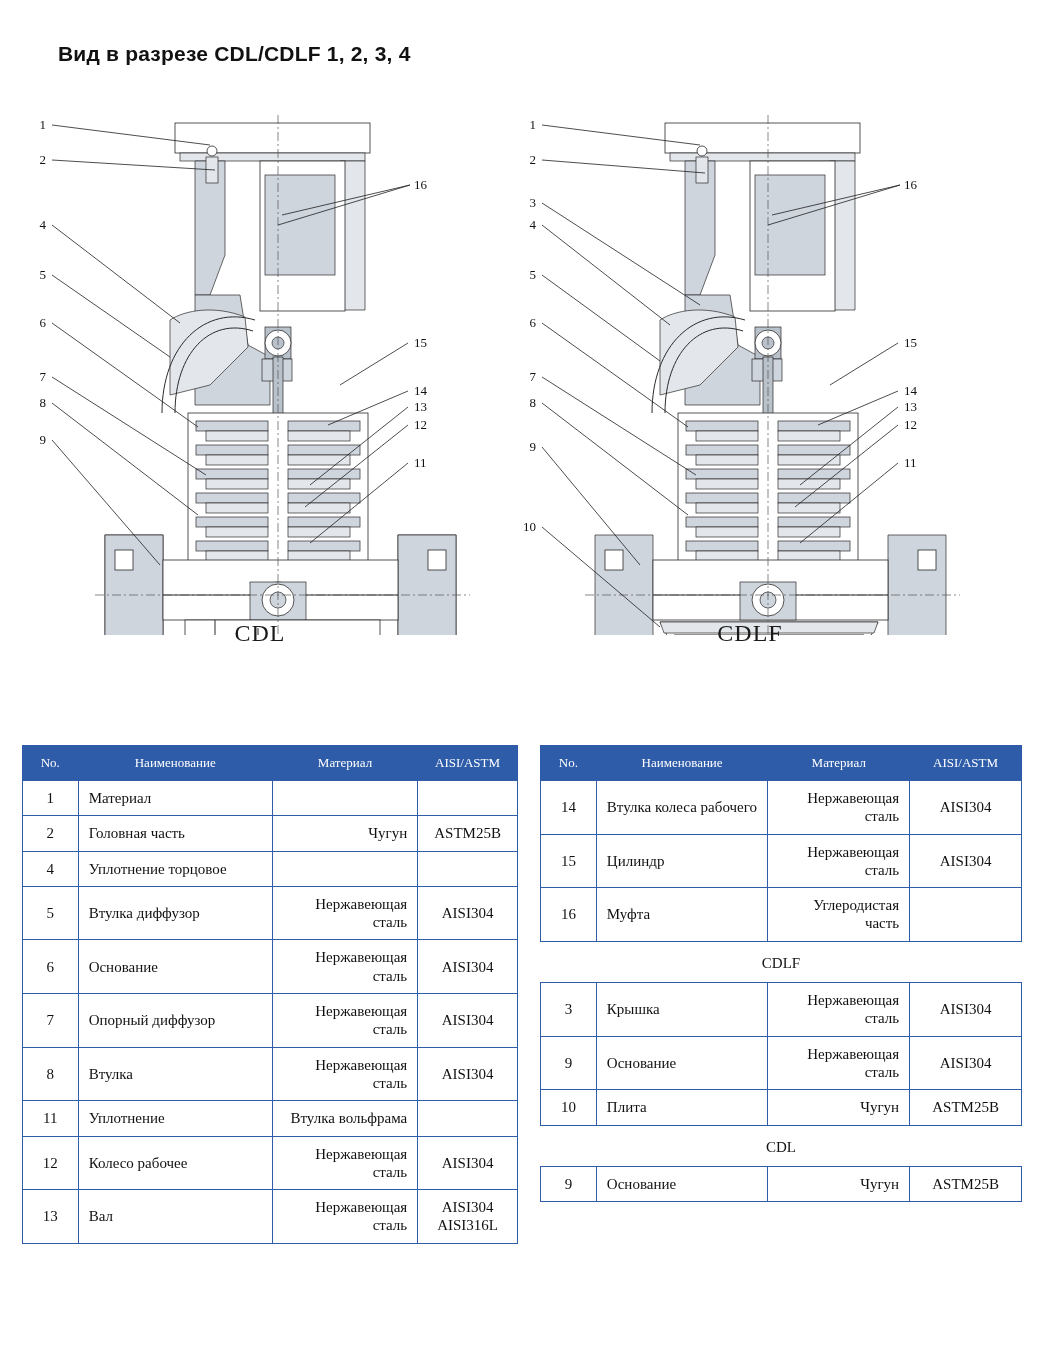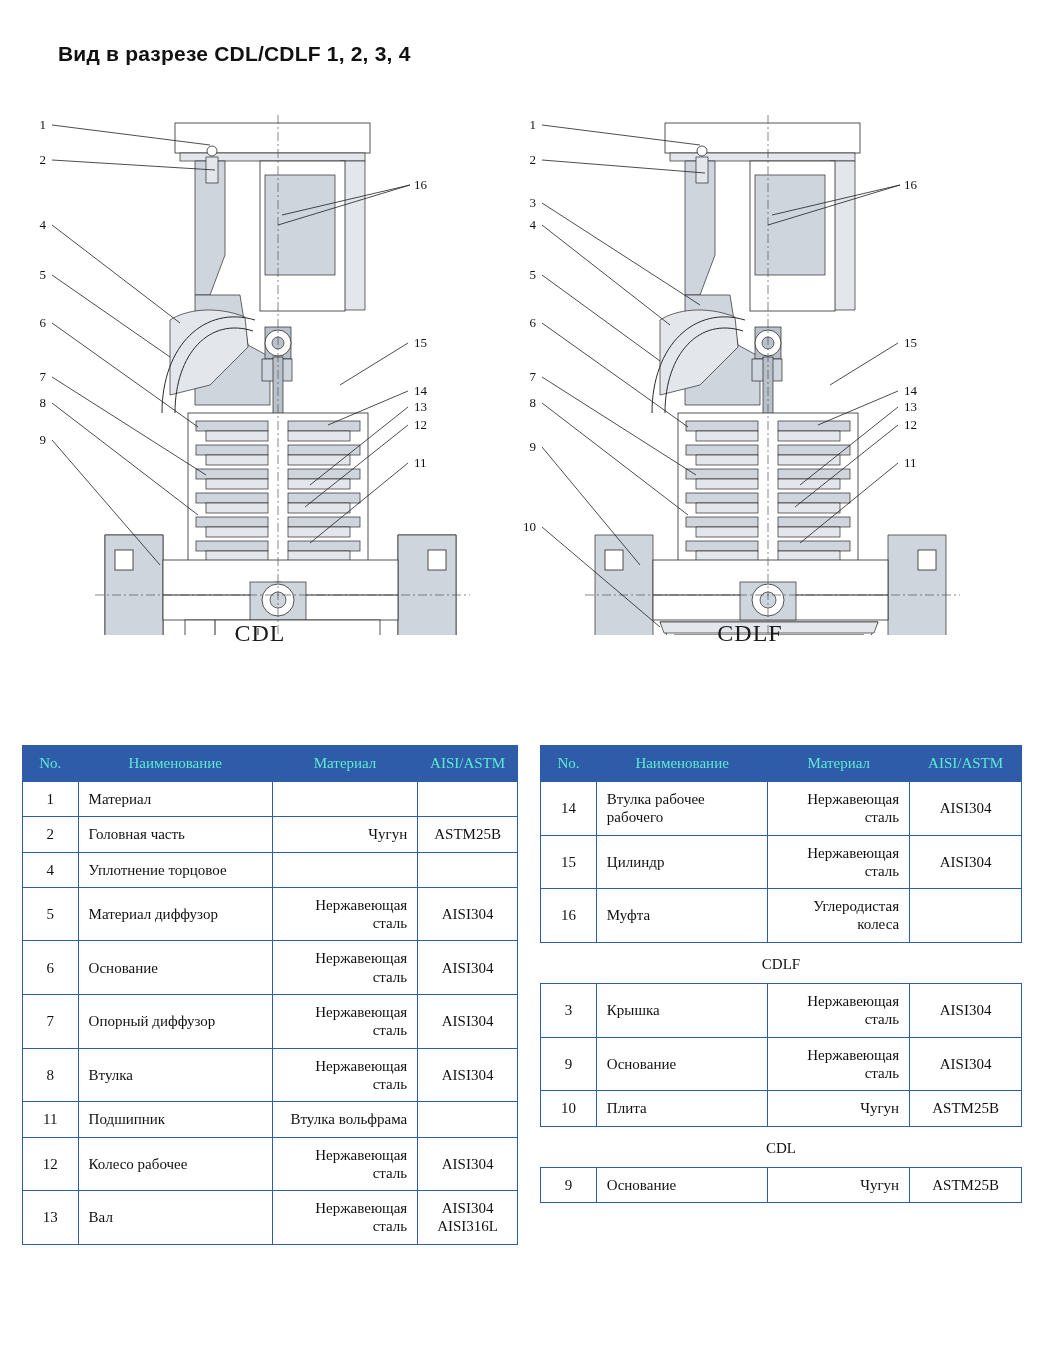--- a/index.html
+++ b/index.html
@@ -54,23 +54,23 @@
     border-collapse: collapse;
     font-family: "Liberation Serif", serif;
     font-size: 15px;
   }
   table.parts { position: absolute; }
   table.parts.left { left: 22px; top: 0; width: 496px; }
   table.parts.right { left: 540px; top: 0; width: 482px; }
 
   .parts th {
     background: #2e5ca8;
-    color: #5eead4;
+    color: #ffffff;
     font-weight: normal;
-    font-size: 15px;
+    font-size: 13px;
     padding: 9px 6px;
     border: 1px solid #2e5ca8;
     text-align: center;
   }
   .parts td {
     border: 1px solid #2e5ca8;
     padding: 8px 10px;
     vertical-align: middle;
     color: #111;
     line-height: 1.22;
@@ -373,21 +373,21 @@
           <td class="c-aisi">ASTM25B</td>
         </tr>
         <tr>
           <td class="c-no">4</td>
           <td class="c-name">Уплотнение торцовое</td>
           <td class="c-mat"></td>
           <td class="c-aisi"></td>
         </tr>
         <tr>
           <td class="c-no">5</td>
-          <td class="c-name">Материал диффузор</td>
+          <td class="c-name">Втулка диффузор</td>
           <td class="c-mat">Нержавеющая сталь</td>
           <td class="c-aisi">AISI304</td>
         </tr>
         <tr>
           <td class="c-no">6</td>
           <td class="c-name">Основание</td>
           <td class="c-mat">Нержавеющая сталь</td>
           <td class="c-aisi">AISI304</td>
         </tr>
         <tr>
@@ -397,21 +397,21 @@
           <td class="c-aisi">AISI304</td>
         </tr>
         <tr>
           <td class="c-no">8</td>
           <td class="c-name">Втулка</td>
           <td class="c-mat">Нержавеющая сталь</td>
           <td class="c-aisi">AISI304</td>
         </tr>
         <tr>
           <td class="c-no">11</td>
-          <td class="c-name">Подшипник</td>
+          <td class="c-name">Уплотнение</td>
           <td class="c-mat">Втулка вольфрама</td>
           <td class="c-aisi"></td>
         </tr>
         <tr>
           <td class="c-no">12</td>
           <td class="c-name">Колесо рабочее</td>
           <td class="c-mat">Нержавеющая сталь</td>
           <td class="c-aisi">AISI304</td>
         </tr>
         <tr>
@@ -428,34 +428,34 @@
         <tr>
           <th class="c-no">No.</th>
           <th class="c-name">Наименование</th>
           <th class="c-mat">Материал</th>
           <th class="c-aisi">AISI/ASTM</th>
         </tr>
       </thead>
       <tbody>
         <tr>
           <td class="c-no">14</td>
-          <td class="c-name">Втулка рабочее рабочего</td>
+          <td class="c-name">Втулка колеса рабочего</td>
           <td class="c-mat">Нержавеющая сталь</td>
           <td class="c-aisi">AISI304</td>
         </tr>
         <tr>
           <td class="c-no">15</td>
           <td class="c-name">Цилиндр</td>
           <td class="c-mat">Нержавеющая сталь</td>
           <td class="c-aisi">AISI304</td>
         </tr>
         <tr>
           <td class="c-no">16</td>
           <td class="c-name">Муфта</td>
-          <td class="c-mat">Углеродистая колеса</td>
+          <td class="c-mat">Углеродистая часть</td>
           <td class="c-aisi"></td>
         </tr>
 
         <tr class="group-row">
           <td colspan="4">CDLF</td>
         </tr>
 
         <tr>
           <td class="c-no">3</td>
           <td class="c-name">Крышка</td>

